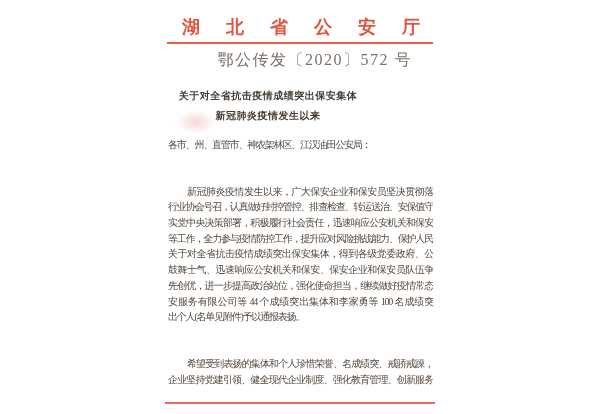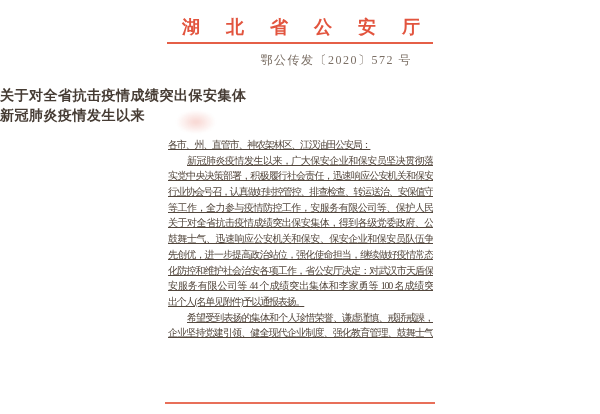--- a/index.html
+++ b/index.html
@@ -36,60 +36,61 @@
     position: absolute;
     top: 42px; left: 167px;
     width: 266px; height: 2px;
     background: var(--rule-red);
   }
   .doc-number {
     position: absolute;
     top: 53px; left: 167px;
     width: 245px;
     text-align: right;
-    font-size: 12px;
+    font-size: 16px;
     letter-spacing: 1.5px;
     color: var(--doc-gray);
     line-height: 14px;
   }
   .title {
     position: absolute;
     top: 86px; left: 0;
     width: 536px;
+    text-align: center;
     color: var(--title-color);
     font-weight: bold;
-    font-size: 14px;
+    font-size: 10px;
   }
   .title-line {
     line-height: 20px;
     letter-spacing: 0.5px;
   }
   .body-block {
     position: absolute;
     top: 137px; left: 168px;
     width: 265px;
     color: var(--body-color);
     font-size: 10px;
     letter-spacing: -1.2px;
   }
   .body-line {
     height: 15.7px;
     line-height: 15.7px;
     overflow: hidden;
     white-space: nowrap;
     text-align: left;
-    text-decoration: underline;
   }
   .body-line.justify {
     white-space: normal;
     text-align: justify;
     text-align-last: justify;
   }
   .body-line.indent {
     text-indent: 19px;
+    margin-top: 31px;
   }
   .footer-rule {
     position: absolute;
     top: 402px; left: 165px;
     width: 270px; height: 2px;
     background: var(--rule-red);
     opacity: 0.9;
   }
   .smudge {
     position: absolute;
@@ -114,28 +115,27 @@
   <div class="title">
     <div class="title-line">关于对全省抗击疫情成绩突出保安集体</div>
     <div class="title-line">新冠肺炎疫情发生以来</div>
   </div>
 
   <div class="smudge"></div>
 
   <div class="body-block" id="body-lines">
       <div class="body-line">各市、州、直管市、神农架林区、江汉油田公安局：</div>
       <div class="body-line justify indent">新冠肺炎疫情发生以来，广大保安企业和保安员坚决贯彻落</div>
+      <div class="body-line justify">行业协会号召，认真做好封控管控、排查检查、转运送治、安保值守</div>
       <div class="body-line justify">实党中央决策部署，积极履行社会责任，迅速响应公安机关和保安</div>
-      <div class="body-line justify">行业协会号召，认真做好封控管控、排查检查、转运送治、安保值守</div>
-      <div class="body-line justify">等工作，全力参与疫情防控工作，安服务有限公司等、保护人民</div>
+      <div class="body-line justify">等工作，全力参与疫情防控工作，提升应对风险挑战能力、保护人民</div>
       <div class="body-line justify">关于对全省抗击疫情成绩突出保安集体，得到各级党委政府、公</div>
       <div class="body-line justify">鼓舞士气、迅速响应公安机关和保安、保安企业和保安员队伍争</div>
       <div class="body-line justify">先创优，进一步提高政治站位，强化使命担当，继续做好疫情常态</div>
-      <div class="body-line justify">化防控和维护社会治安各项工作，省公安厅决定：对武汉市天盾保</div>
       <div class="body-line justify">安服务有限公司等 44 个成绩突出集体和李家勇等 100 名成绩突</div>
       <div class="body-line">出个人(名单见附件)予以通报表扬。</div>
-      <div class="body-line justify indent">希望受到表扬的集体和个人珍惜荣誉、谦虚谨慎、戒骄戒躁，</div>
-      <div class="body-line justify">企业坚持党建引领、健全现代企业制度、强化教育管理、鼓舞士气</div>
+      <div class="body-line justify indent">希望受到表扬的集体和个人珍惜荣誉、名成绩突、戒骄戒躁，</div>
+      <div class="body-line justify">企业坚持党建引领、健全现代企业制度、强化教育管理、创新服务</div>
     </div>
 
   <div class="footer-rule"></div>
 
 </div>
 
 </body></html>

